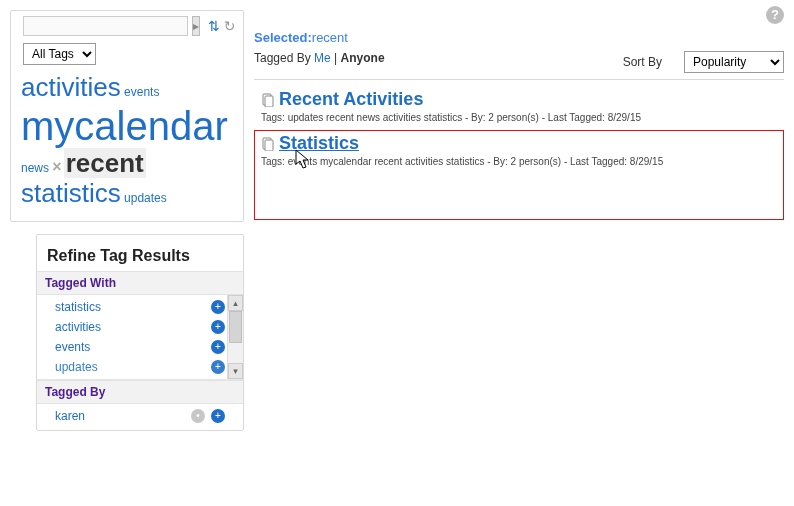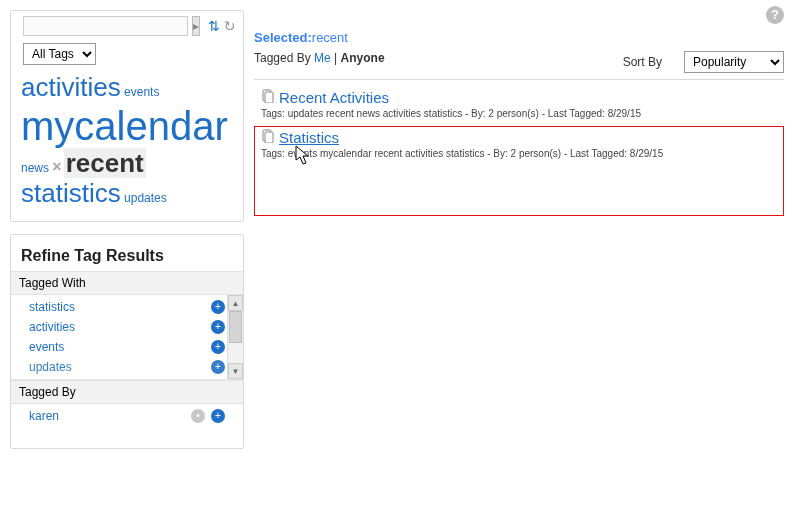--- a/index.html
+++ b/index.html
@@ -104,22 +104,22 @@
     font-size: 16px;
     font-weight: bold;
     margin-right: 2px;
     cursor: pointer;
   }
   .refine-section-header {
     background: #f2f2f2;
     border-top: 1px solid #e2e2e2;
     border-bottom: 1px solid #e2e2e2;
     padding: 4px 8px;
-    font-weight: normal;
-    color: #000000;
+    font-weight: bold;
+    color: #4c1d95;
     font-size: 12px;
   }
   .refine-list-wrap {
     position: relative;
     max-height: 96px;
     overflow: hidden;
     border-bottom: 1px solid #e6e6e6;
   }
   .refine-list { padding: 2px 0; }
   .refine-item {
@@ -174,22 +174,22 @@
   .tagged-by-line .anyone { font-weight: bold; }
   .sortby { display: flex; align-items: center; gap: 22px; }
   .hr { border-top: 1px solid #d9d9d9; margin: 4px 0 6px 0; }
   .result {
     padding: 2px 6px 6px 6px;
     border: 1px solid transparent;
     position: relative;
   }
   .result.highlight { border: 1px solid #d11; }
   .res-title {
-    display: flex; gap: 4px;
-    color: #1f6fc8; font-weight: normal; font-size: 15px;
+    display: flex; align-items: center; gap: 4px;
+    color: #1f6fc8; font-weight: bold; font-size: 18px;
   }
   .res-title.u { text-decoration: underline; }
   .res-title .doc-icon {
     width: 14px; height: 14px;
     display: flex; align-items: center; justify-content: center;
     color: #888;
   }
   .res-meta { color: #444; font-size: 10px; margin-top: 2px; }
   .cursor {
     position: absolute;
@@ -227,21 +227,21 @@
         <a href="#" class="w-big">activities</a>
         <a href="#" class="w-small">events</a>
         <a href="#" class="w-huge">mycalendar</a>
         <a href="#" class="w-small">news</a>
         <span class="clear-x">×</span><span class="sel-tag">recent</span>
         <a href="#" class="w-big">statistics</a>
         <a href="#" class="w-small">updates</a>
       </div>
     </div>
 
-    <div class="panel" style="padding-bottom:20px;">
+    <div class="panel" style="padding-bottom:2px;margin-left:26px;">
       <div class="panel-title">Refine Tag Results</div>
 
       <div class="refine-section-header">Tagged With</div>
       <div class="refine-list-wrap">
         <div class="refine-list">
           <div class="refine-item">
             <span>statistics</span>
             <span class="plus">+</span>
           </div>
           <div class="refine-item">

